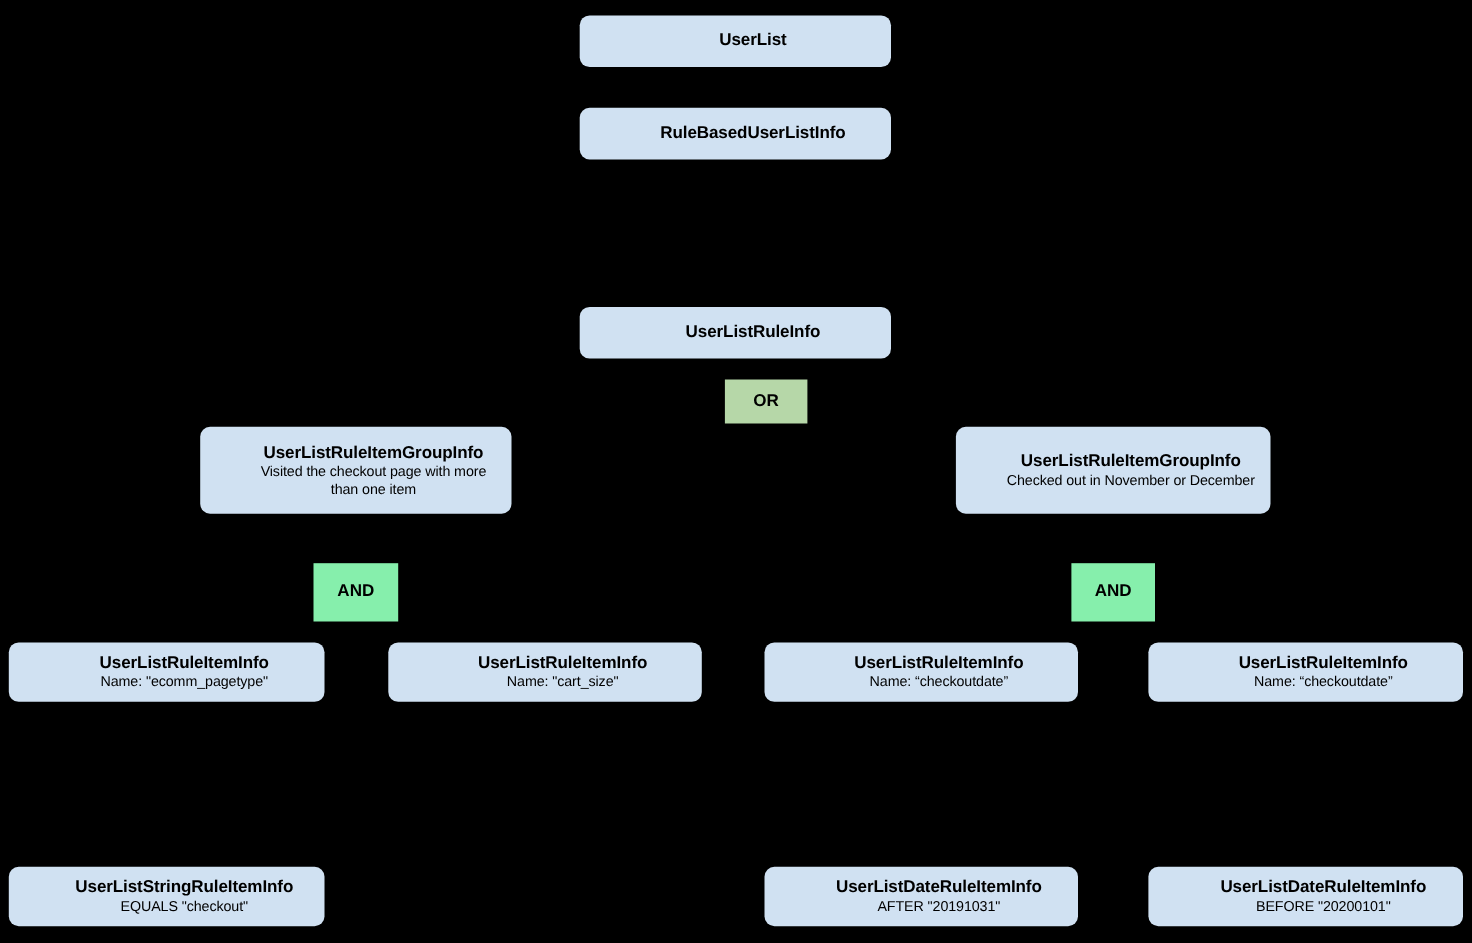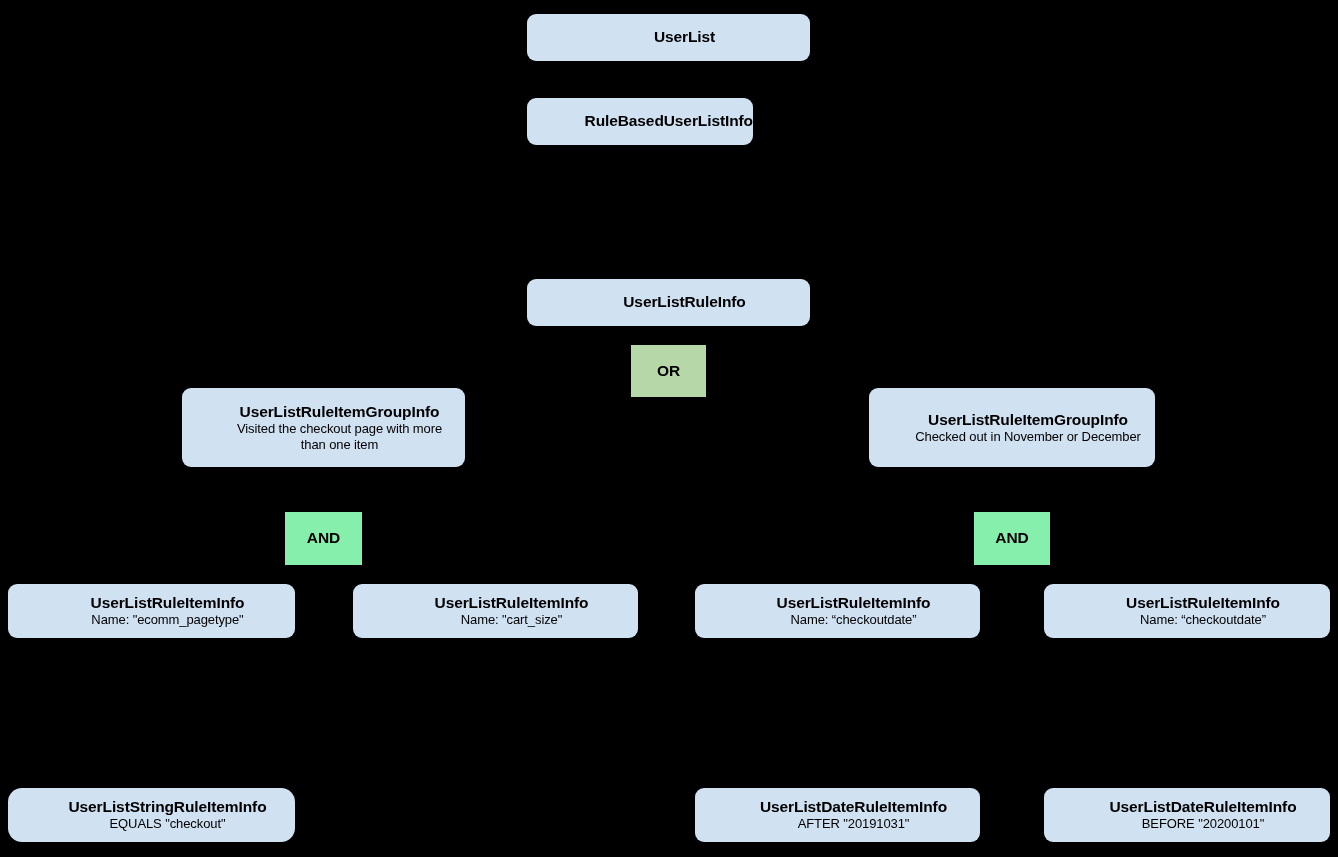--- a/index.html
+++ b/index.html
@@ -81,30 +81,30 @@
   <div class="edge" style="left:1185px; top:565px; width:2px; height:19px;"></div>
   <div class="edge" style="left:151px; top:638px; width:2px; height:150px;"></div>
   <div class="edge" style="left:494px; top:638px; width:2px; height:150px;"></div>
   <div class="edge" style="left:837px; top:638px; width:2px; height:150px;"></div>
   <div class="edge" style="left:1185px; top:638px; width:2px; height:150px;"></div>
 
   <div class="node rounded" style="left:527px; top:14px; width:283px; height:47px;">
     <span class="title">UserList</span>
   </div>
 
-  <div class="node rounded" style="left:527px; top:98px; width:226px; height:47px;align-items:flex-end;">
+  <div class="node rounded" style="left:527px; top:98px; width:283px; height:47px;">
     <span class="title">RuleBasedUserListInfo</span>
   </div>
 
 
   <div class="node rounded" style="left:527px; top:267px; width:283px; height:47px;margin-top:12px;">
     <span class="title">UserListRuleInfo</span>
   </div>
 
-  <div class="node op op-or" style="left:631px; top:345px; width:75px; height:52px;align-items:center;">
+  <div class="node op op-or" style="left:659px; top:345px; width:75px; height:40px;align-items:center;">
     <span class="op-label">OR</span>
   </div>
 
   <div class="node rounded" style="left:182px; top:388px; width:283px; height:79px;">
     <span class="title">UserListRuleItemGroupInfo</span>
     <span class="subtitle">Visited the checkout page with more than one item</span>
   </div>
 
   <div class="node rounded" style="left:869px; top:388px; width:286px; height:79px;">
     <span class="title">UserListRuleItemGroupInfo</span>
@@ -132,21 +132,21 @@
   <div class="node rounded" style="left:695px; top:584px; width:285px; height:54px;">
     <span class="title">UserListRuleItemInfo</span>
     <span class="subtitle">Name: “checkoutdate”</span>
   </div>
 
   <div class="node rounded" style="left:1044px; top:584px; width:286px; height:54px;">
     <span class="title">UserListRuleItemInfo</span>
     <span class="subtitle">Name: “checkoutdate”</span>
   </div>
 
-  <div class="node rounded" style="left:8px; top:788px; width:287px; height:54px;border-radius:14px;">
+  <div class="node rounded" style="left:8px; top:788px; width:287px; height:54px;">
     <span class="title">UserListStringRuleItemInfo</span>
     <span class="subtitle">EQUALS "checkout"</span>
   </div>
 
 
   <div class="node rounded" style="left:695px; top:788px; width:285px; height:54px;">
     <span class="title">UserListDateRuleItemInfo</span>
     <span class="subtitle">AFTER "20191031"</span>
   </div>
 

